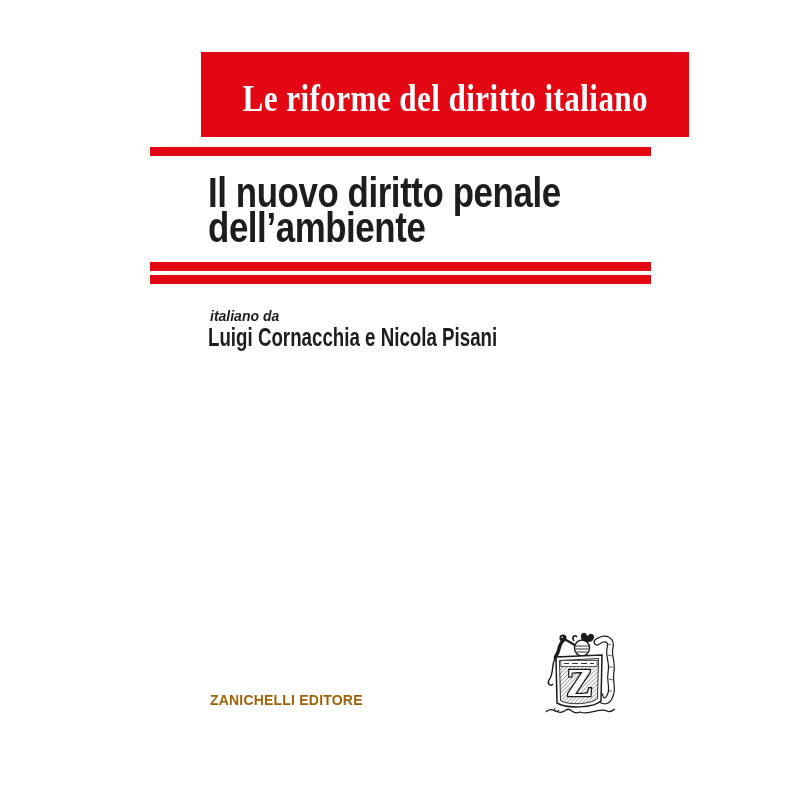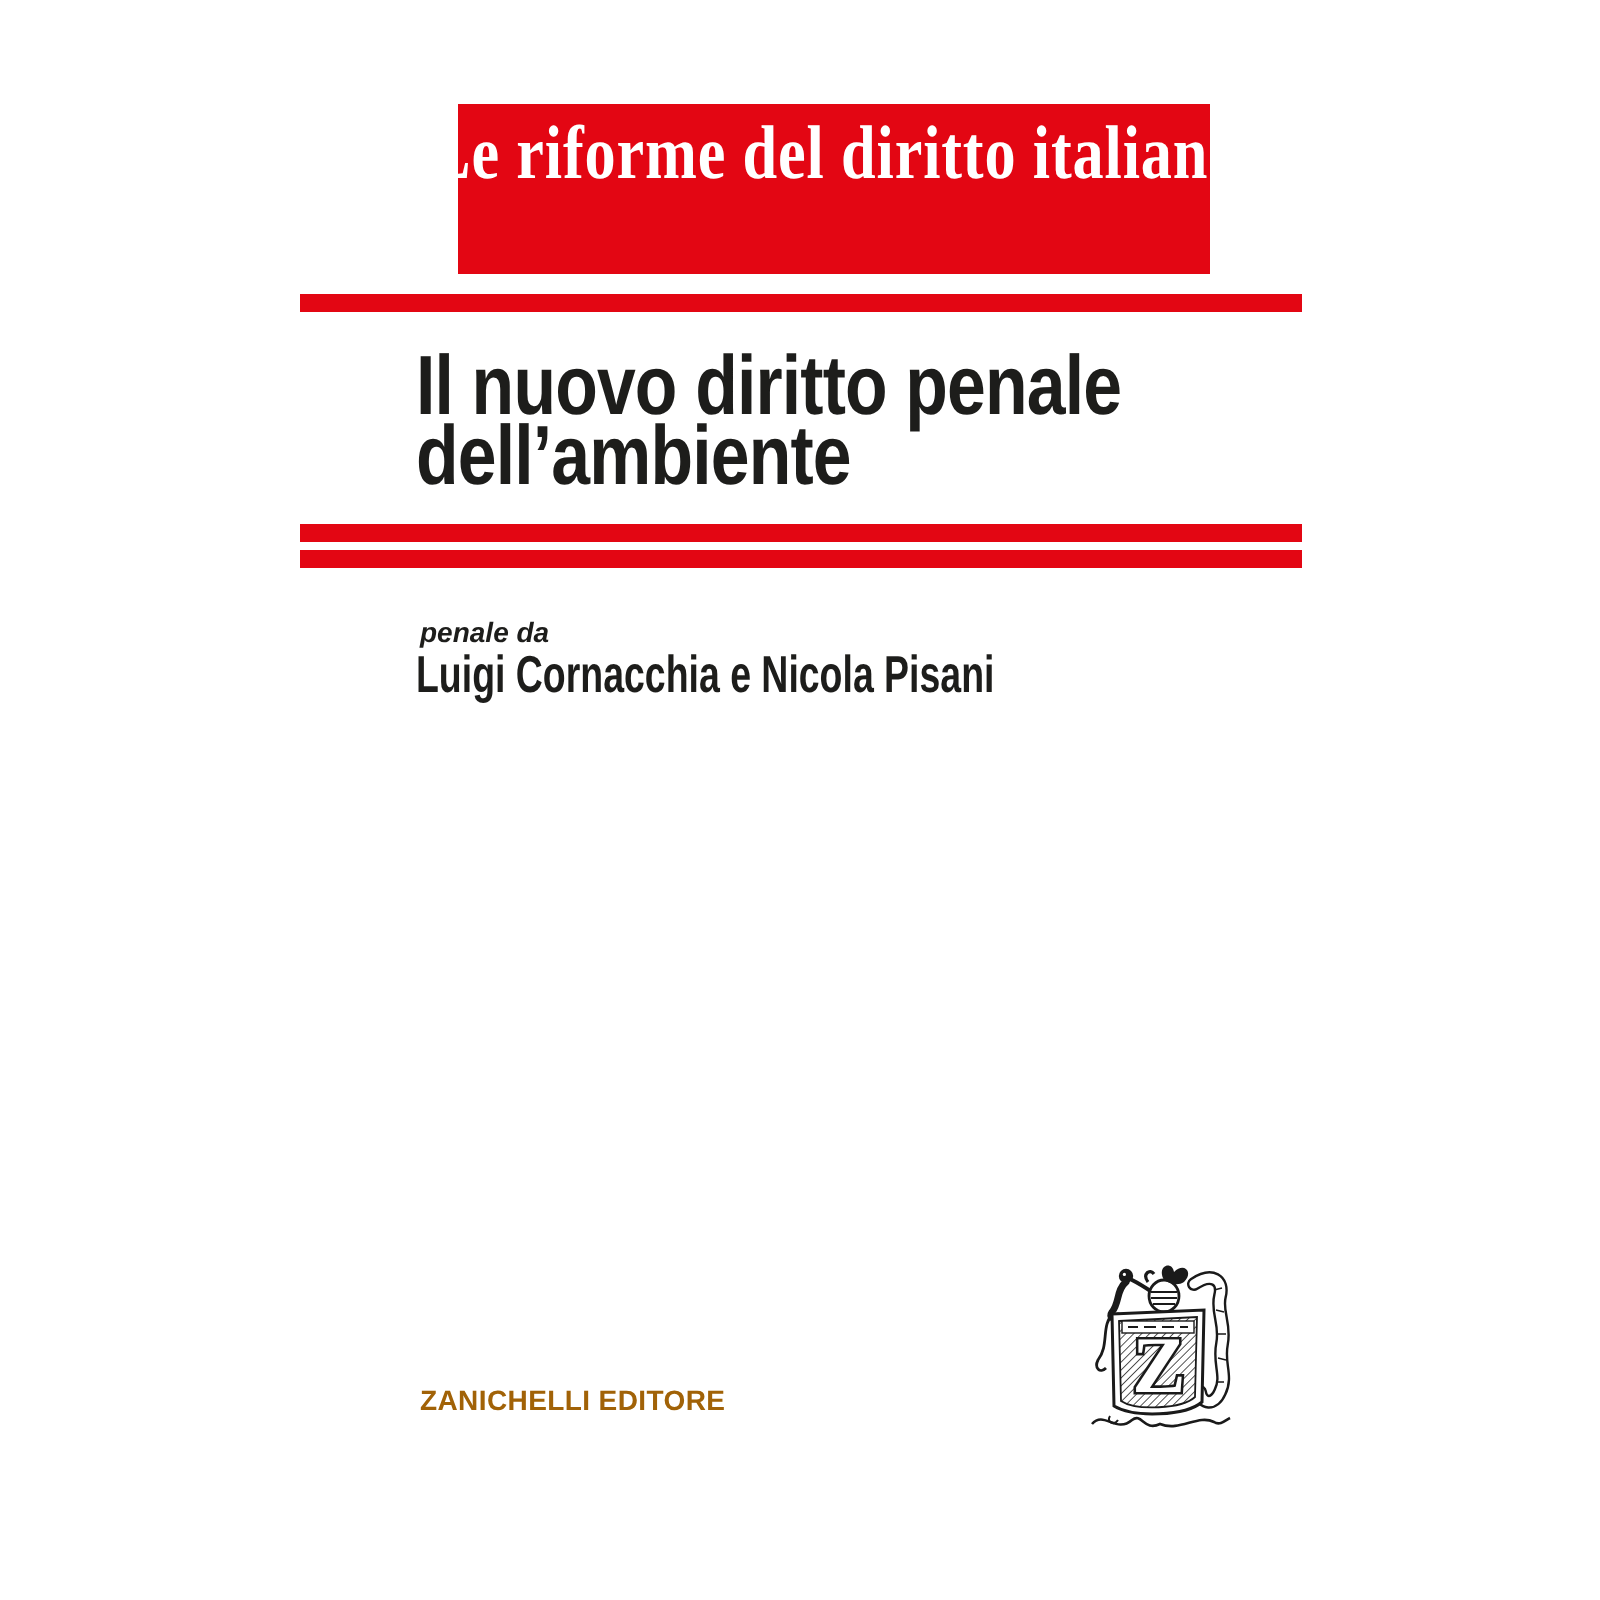--- a/index.html
+++ b/index.html
@@ -14,27 +14,26 @@
     background: #ffffff;
     overflow: hidden;
     font-family: "Liberation Sans", sans-serif;
   }
 
   
   .series-banner {
     position: absolute;
     left: 201px;
     top: 52px;
-    width: 376px;
+    width: 488px;
     height: 85px;
     background: #e30613;
     display: flex;
-    align-items: flex-start;
+    align-items: center;
     justify-content: center;
-    margin-left: 28px;
   }
   .series-banner .label {
     display: inline-block;
     font-family: "Liberation Serif", serif;
     font-weight: bold;
     font-size: 38px;
     line-height: 1;
     color: #ffffff;
     white-space: nowrap;
     transform: scaleX(0.82);
@@ -127,21 +126,21 @@
   <div class="rule rule-top"></div>
 
   <div class="book-title">
     <div>Il nuovo diritto penale</div>
     <div>dell’ambiente</div>
   </div>
 
   <div class="rule rule-mid-a"></div>
   <div class="rule rule-mid-b"></div>
 
-  <div class="byline-prefix">penale da</div>
+  <div class="byline-prefix">italiano da</div>
   <div class="byline-authors">Luigi Cornacchia e Nicola Pisani</div>
 
   <div class="publisher-logo">
     <svg viewBox="0 0 78 89" width="78" height="89" xmlns="http://www.w3.org/2000/svg">
       <defs>
         <pattern id="hatch" width="2.8" height="2.8" patternUnits="userSpaceOnUse" patternTransform="rotate(45)">
           <rect width="2.8" height="2.8" fill="#ffffff"></rect>
           <line x1="0" y1="0" x2="0" y2="2.8" stroke="#2a2a2a" stroke-width="0.8"></line>
         </pattern>
       </defs>

